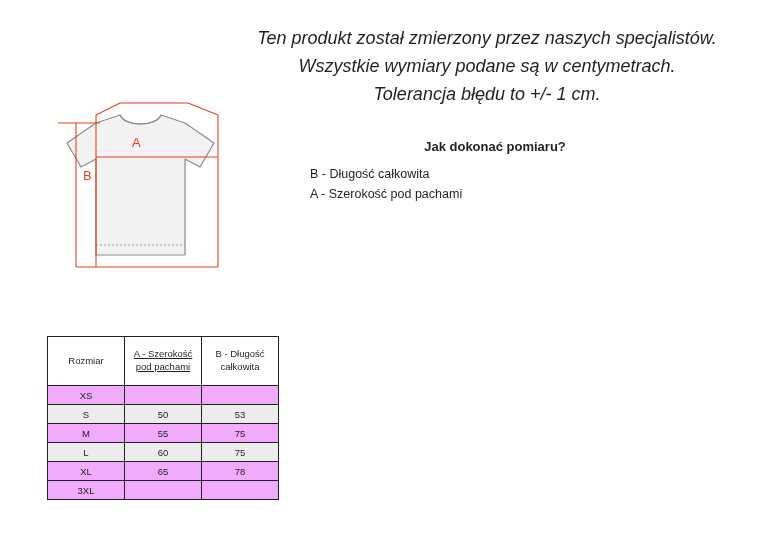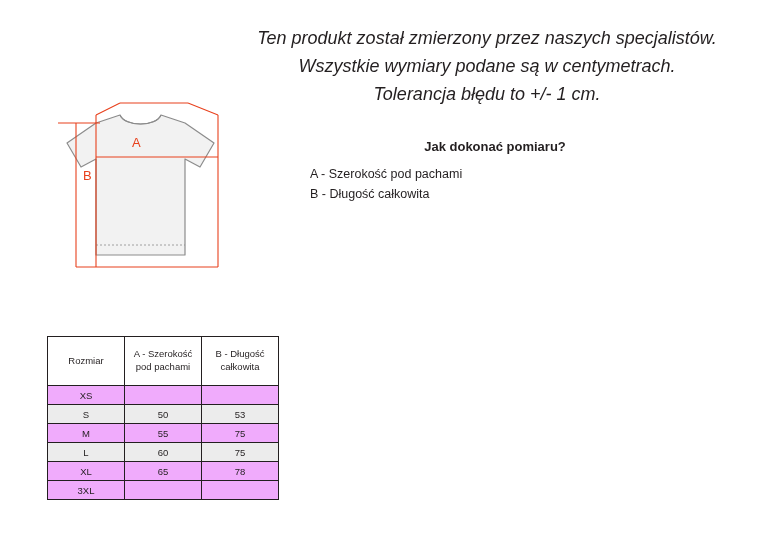--- a/index.html
+++ b/index.html
@@ -76,21 +76,21 @@
     text-align: center;
     vertical-align: middle;
   }
   .size-table th {
     font-weight: normal;
     height: 44px;
     line-height: 1.35;
     padding: 2px 4px;
   }
   .size-table th.col-size { width: 68px; }
-  .size-table th.col-a { width: 68px; }
+  .size-table th.col-a { width: 68px; text-decoration: underline; }
   .size-table th.col-b { width: 68px; }
   .size-table td {
     height: 18px;
     padding: 0;
   }
   .size-table tr.shaded td { background: #ececec; }
   .size-table tr.plain td { background: #f0abfc; }
 </style>
 </head>
 <body>
@@ -117,22 +117,22 @@
     <line x1="30" y1="28" x2="72" y2="28" stroke="#e8401c" stroke-width="1.1"></line>
 
     <text x="104" y="52" fill="#e8401c" font-family="Liberation Sans, sans-serif" font-size="13">A</text>
     <text x="55" y="85" fill="#e8401c" font-family="Liberation Sans, sans-serif" font-size="13">B</text>
   </svg>
 </div>
 
 <div class="text-col">
   <p class="intro">Ten produkt został zmierzony przez naszych specjalistów. Wszystkie wymiary podane są w centymetrach. Tolerancja błędu to +/- 1 cm.</p>
   <h2 class="howto-title">Jak dokonać pomiaru?</h2>
+  <p class="howto-line">B - Długość całkowita</p>
   <p class="howto-line">A - Szerokość pod pachami</p>
-  <p class="howto-line">B - Długość całkowita</p>
 </div>
 
 <table class="size-table">
   <thead>
     <tr>
       <th class="col-size">Rozmiar</th>
       <th class="col-a">
         <span>A - Szerokość</span><br>
         <span>pod pachami</span>
       </th>

